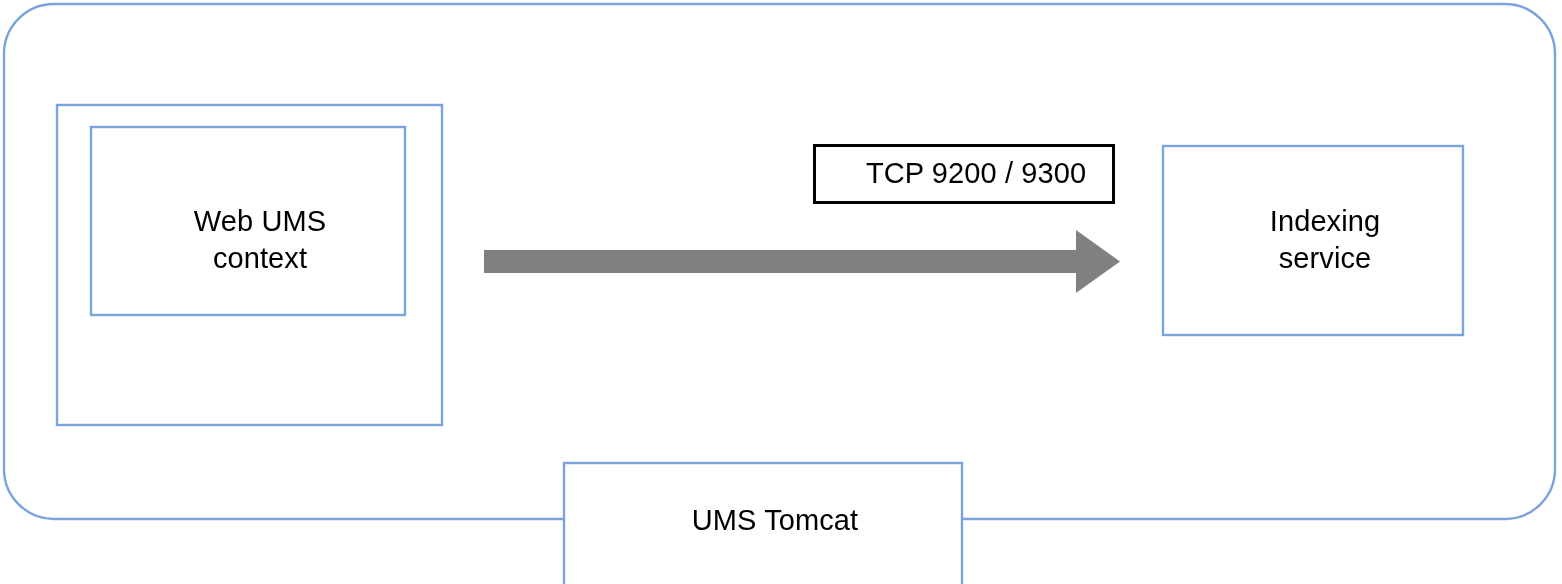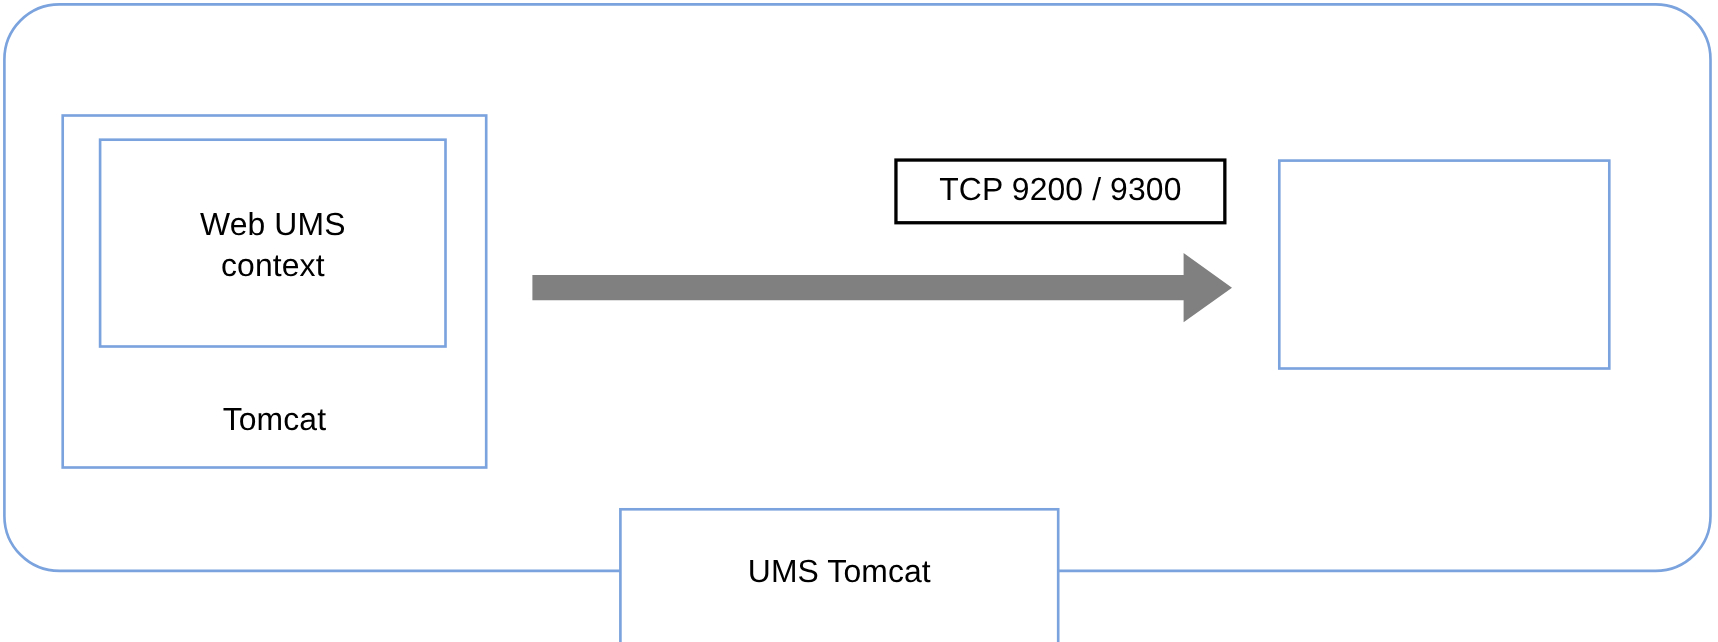--- a/index.html
+++ b/index.html
@@ -31,24 +31,25 @@
     align-items: center;
     justify-content: center;
     text-align: center;
     color: #000000;
     font-family: "Liberation Sans", sans-serif;
     font-size: 29px;
     line-height: 1.28;
     letter-spacing: 0.1px;
     white-space: pre-line;
     pointer-events: none;
+    margin-left: 12px;
   }
   
   #label-web-ums-context {
-    left: 90px;  top: 180px;  width: 316px;  height: 88px;
+    left: 90px;  top: 196px;  width: 316px;  height: 88px;
   }
   #label-tomcat {
     left: 56px;  top: 362px;  width: 387px;  height: 42px;
   }
   #label-indexing-service {
     left: 1162px; top: 196px; width: 302px; height: 88px;
   }
   #label-tcp-ports {
     left: 813px; top: 153px; width: 302px; height: 42px;
   }
@@ -86,22 +87,23 @@
     <polygon points="484,250 1076,250 1076,230 1120,261.5 1076,293 1076,273 484,273" fill="#808080"></polygon>
 
     <rect x="564" y="463" width="398" height="130" fill="#ffffff" stroke="#7BA3DD" stroke-width="2.4"></rect>
 
     <rect x="814.5" y="145.5" width="299" height="57" fill="#ffffff" stroke="#000000" stroke-width="3"></rect>
   </svg>
 
   <div class="node-label" id="label-web-ums-context">Web UMS
 context</div>
 
-  <div class="node-label" id="label-tomcat">Tomcat</div>
 
+  <div class="node-label" id="label-indexing-service">Indexing
+service</div>
 
   <div class="node-label" id="label-tcp-ports">TCP 9200 / 9300</div>
 
   <div class="node-label" id="label-ums-server">UMS Tomcat</div>
 
   <div class="hit" id="hit-outer-boundary"></div>
   <div class="hit" id="hit-tomcat-box"></div>
   <div class="hit" id="hit-webums-box"></div>
   <div class="hit" id="hit-indexing-box"></div>
   <div class="hit" id="hit-tcp-box"></div>

